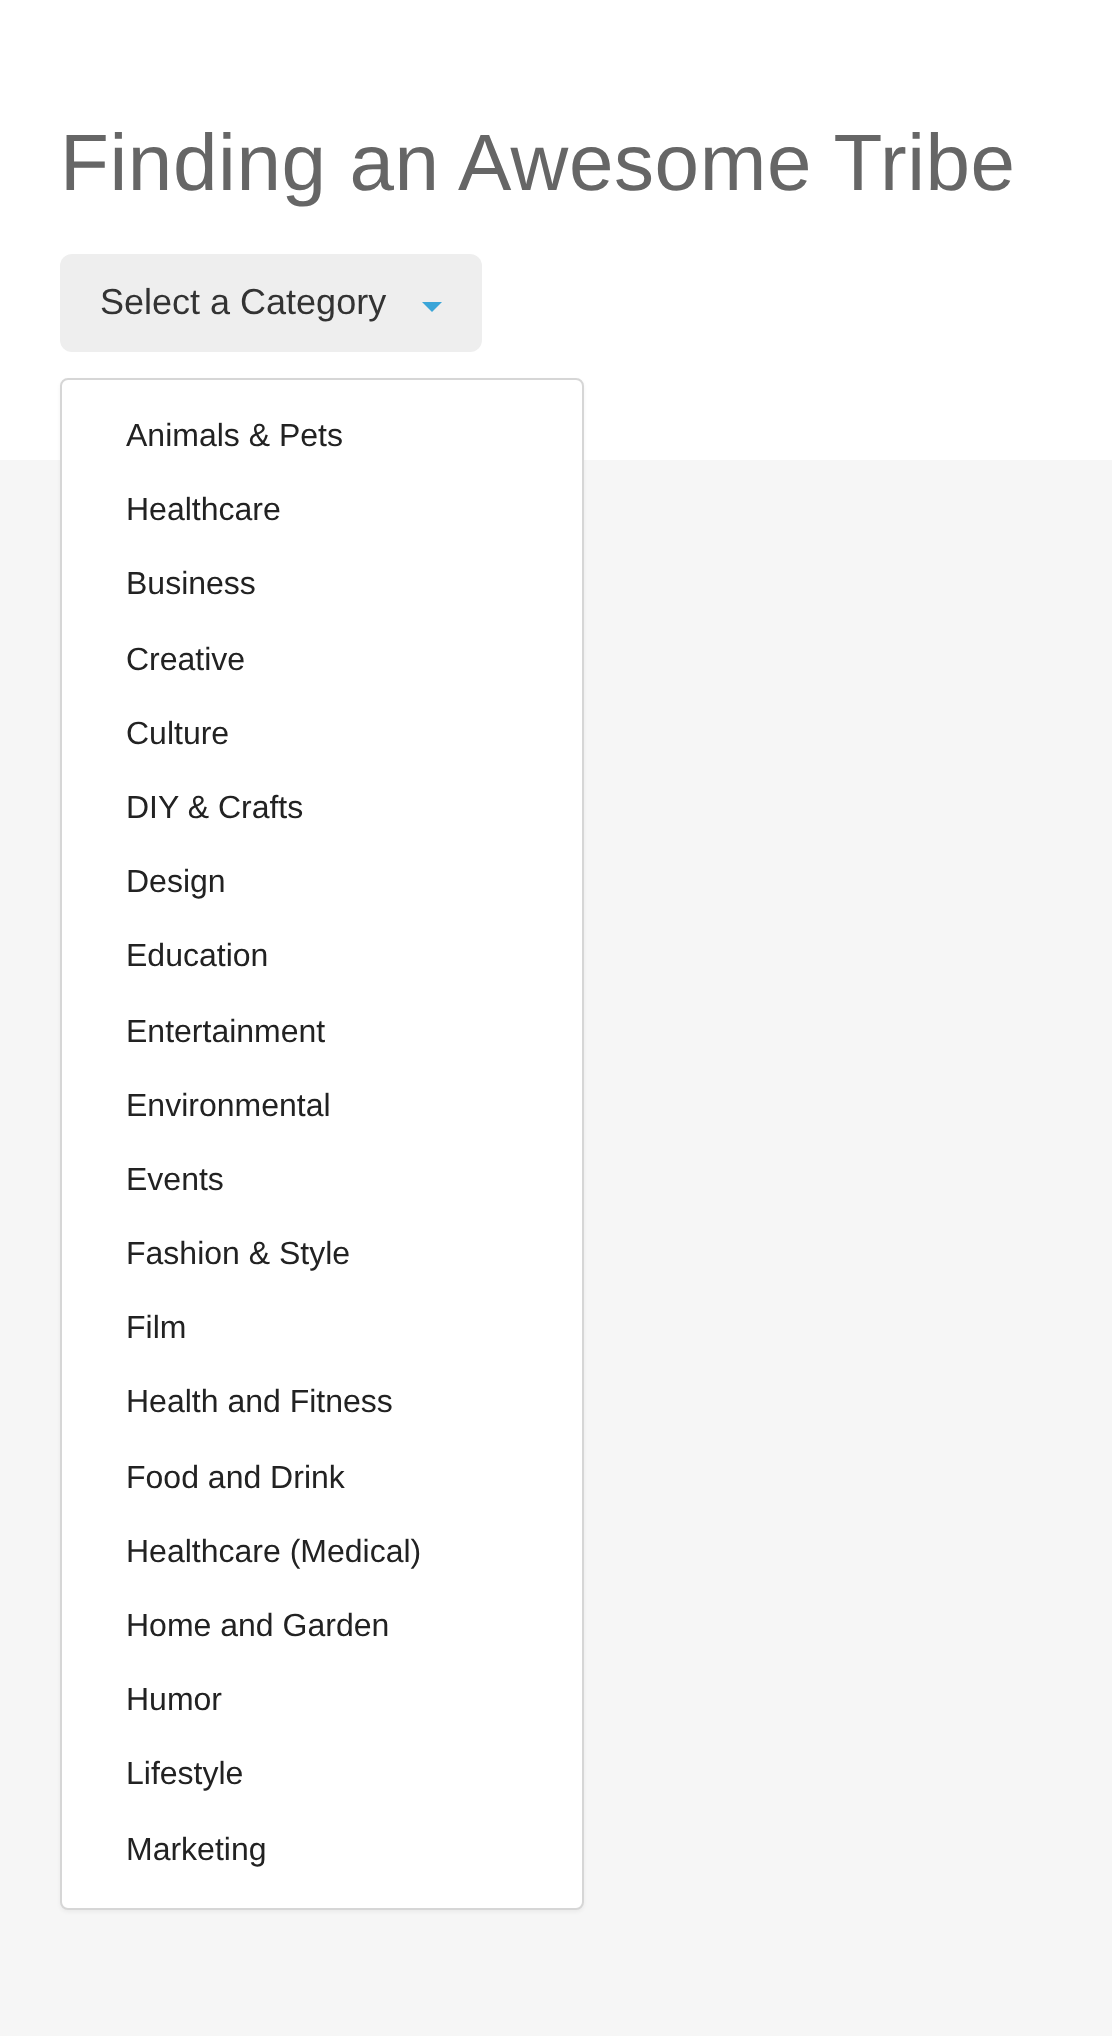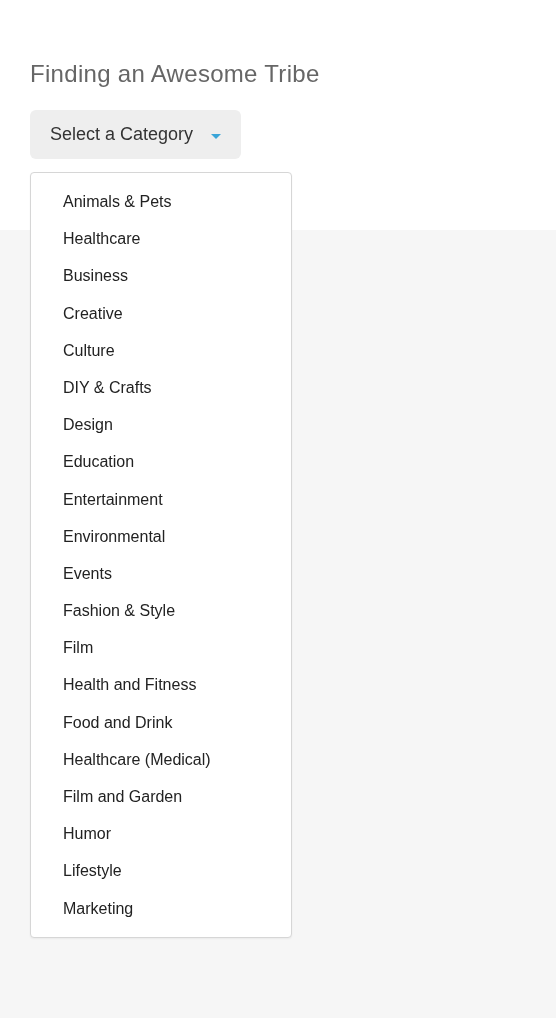--- a/index.html
+++ b/index.html
@@ -14,21 +14,21 @@
     .upper-region {
       background: #ffffff;
       padding: 60px 30px 0 30px;
       height: 230px;
     }
     .lower-region {
       background: #f6f6f6;
       height: 788px;
     }
     .page-title {
-      font-size: 24px;
+      font-size: 40px;
       font-weight: 300;
       color: #666666;
       letter-spacing: 0.3px;
       margin-bottom: 22px;
     }
     .dropdown-wrapper {
       position: relative;
       display: inline-block;
     }
     .dropdown-button {
@@ -95,21 +95,21 @@
       <li>Design</li>
       <li>Education</li>
       <li>Entertainment</li>
       <li>Environmental</li>
       <li>Events</li>
       <li>Fashion &amp; Style</li>
       <li>Film</li>
       <li>Health and Fitness</li>
       <li>Food and Drink</li>
       <li>Healthcare (Medical)</li>
-      <li>Film and Garden</li>
+      <li>Home and Garden</li>
       <li>Humor</li>
       <li>Lifestyle</li>
       <li>Marketing</li>
     </ul>
   </div>
 </div>
 
 <div class="lower-region"></div>
 
 </body></html>

